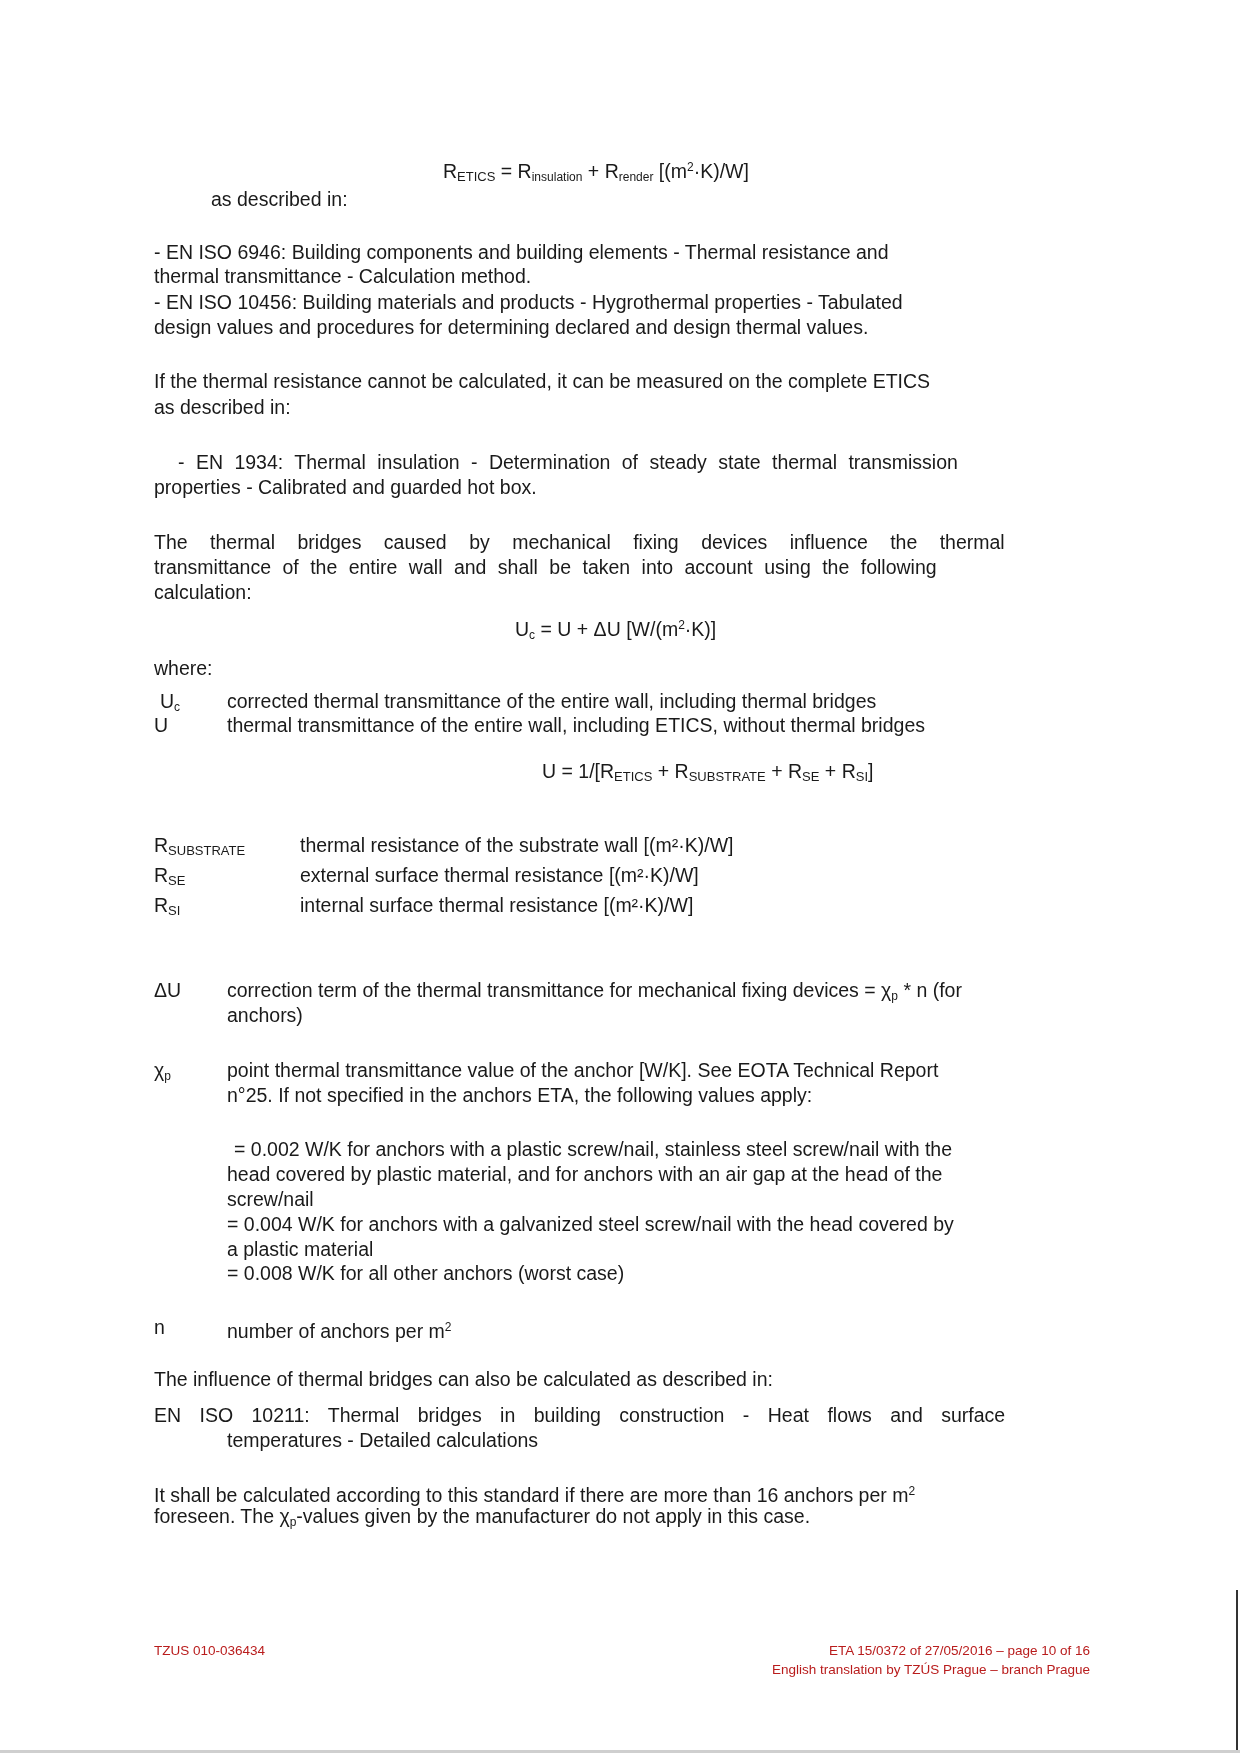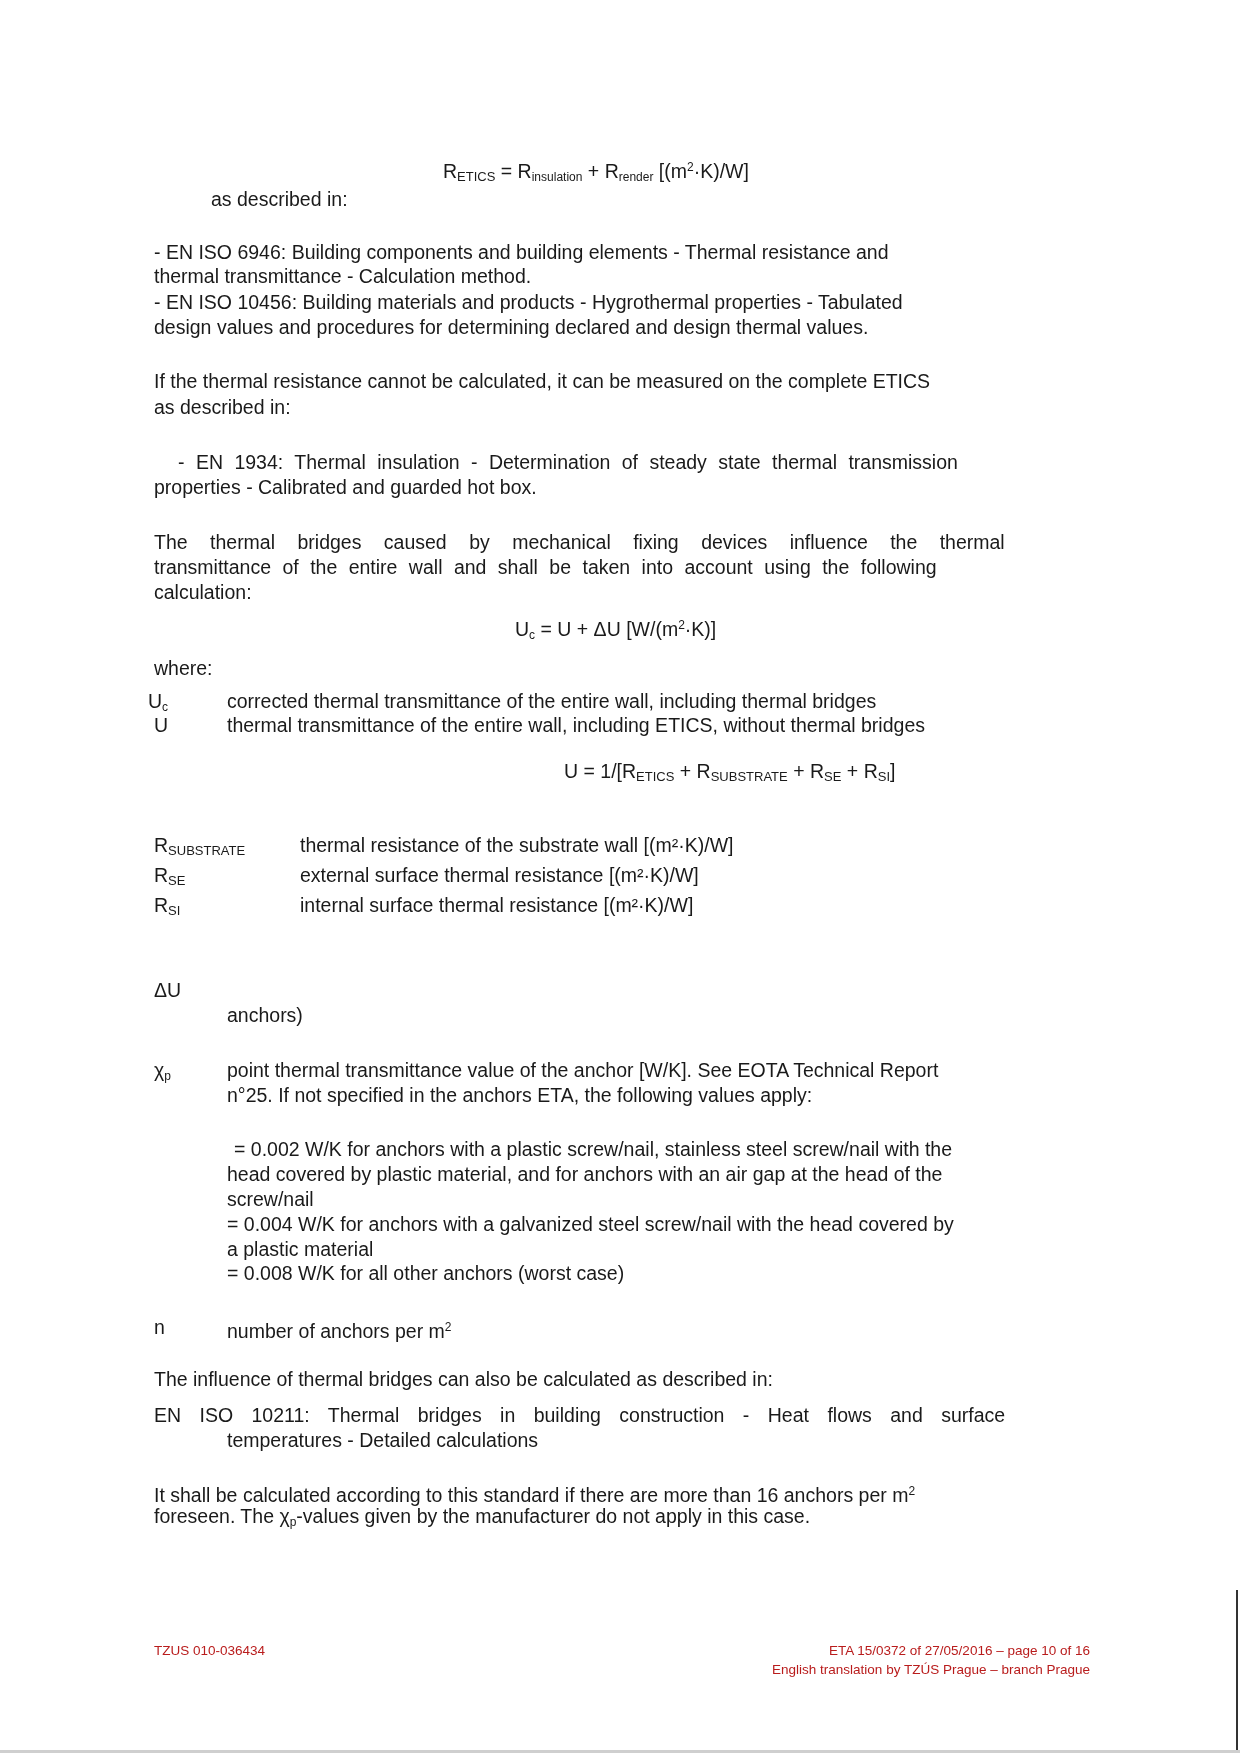--- a/index.html
+++ b/index.html
@@ -41,35 +41,36 @@
   <div class="t" style="left:154px; top:530px; word-spacing:17px;">The thermal bridges caused by mechanical fixing devices influence the thermal</div>
 
   <div class="t" style="left:154px; top:475px;">properties - Calibrated and guarded hot box.</div>
   <div class="t" style="left:154px; top:555px; word-spacing:6px;">transmittance of the entire wall and shall be taken into account using the following</div>
   <div class="t" style="left:154px; top:580px;">calculation:</div>
 
   <div class="eq" style="left:515px; top:618px;"><span>U</span><span class="sub">c</span><span> = U + ΔU [W/(m</span><span class="sup">2</span><span>·K)]</span></div>
 
   <div class="t" style="left:154px; top:656px;">where:</div>
 
-  <div class="sym" style="left:148px; top:689px;"><span>U</span><span class="sub">c</span></div>
+  <div class="sym" style="left:160px; top:689px;"><span>U</span><span class="sub">c</span></div>
   <div class="desc" style="left:227px; top:689px;">corrected thermal transmittance of the entire wall, including thermal bridges</div>
   <div class="sym" style="left:154px; top:713px;">U</div>
   <div class="desc" style="left:227px; top:713px;">thermal transmittance of the entire wall, including ETICS, without thermal bridges</div>
 
-  <div class="eq" style="left:542px; top:760px;margin-left:22px;"><span>U = 1/[R</span><span class="sc">ETICS</span><span> + R</span><span class="sc">SUBSTRATE</span><span> + R</span><span class="sc">SE</span><span> + R</span><span class="sc">SI</span><span>]</span></div>
+  <div class="eq" style="left:542px; top:760px;"><span>U = 1/[R</span><span class="sc">ETICS</span><span> + R</span><span class="sc">SUBSTRATE</span><span> + R</span><span class="sc">SE</span><span> + R</span><span class="sc">SI</span><span>]</span></div>
 
   <div class="sym" style="left:154px; top:833px;"><span>R</span><span class="sc">SUBSTRATE</span></div>
   <div class="desc" style="left:300px; top:833px;">thermal resistance of the substrate wall [(m²·K)/W]</div>
   <div class="sym" style="left:154px; top:863px;"><span>R</span><span class="sc">SE</span></div>
   <div class="desc" style="left:300px; top:863px;">external surface thermal resistance [(m²·K)/W]</div>
   <div class="sym" style="left:154px; top:893px;"><span>R</span><span class="sc">SI</span></div>
   <div class="desc" style="left:300px; top:893px;">internal surface thermal resistance [(m²·K)/W]</div>
 
   <div class="sym" style="left:154px; top:978px;">ΔU</div>
+  <div class="desc" style="left:227px; top:978px;"><span>correction term of the thermal transmittance for mechanical fixing devices = χ</span><span class="sub">p</span><span> * n (for</span></div>
   <div class="desc" style="left:227px; top:1003px;">anchors)</div>
 
   <div class="sym" style="left:154px; top:1058px;"><span>χ</span><span class="sub">p</span></div>
   <div class="desc" style="left:227px; top:1058px;">point thermal transmittance value of the anchor [W/K]. See EOTA Technical Report</div>
   <div class="desc" style="left:227px; top:1083px;">n°25. If not specified in the anchors ETA, the following values apply:</div>
 
   <div class="desc" style="left:234px; top:1137px;">= 0.002 W/K for anchors with a plastic screw/nail, stainless steel screw/nail with the</div>
   <div class="desc" style="left:227px; top:1162px;">head covered by plastic material, and for anchors with an air gap at the head of the</div>
   <div class="desc" style="left:227px; top:1187px;">screw/nail</div>
   <div class="desc" style="left:227px; top:1212px;">= 0.004 W/K for anchors with a galvanized steel screw/nail with the head covered by</div>

